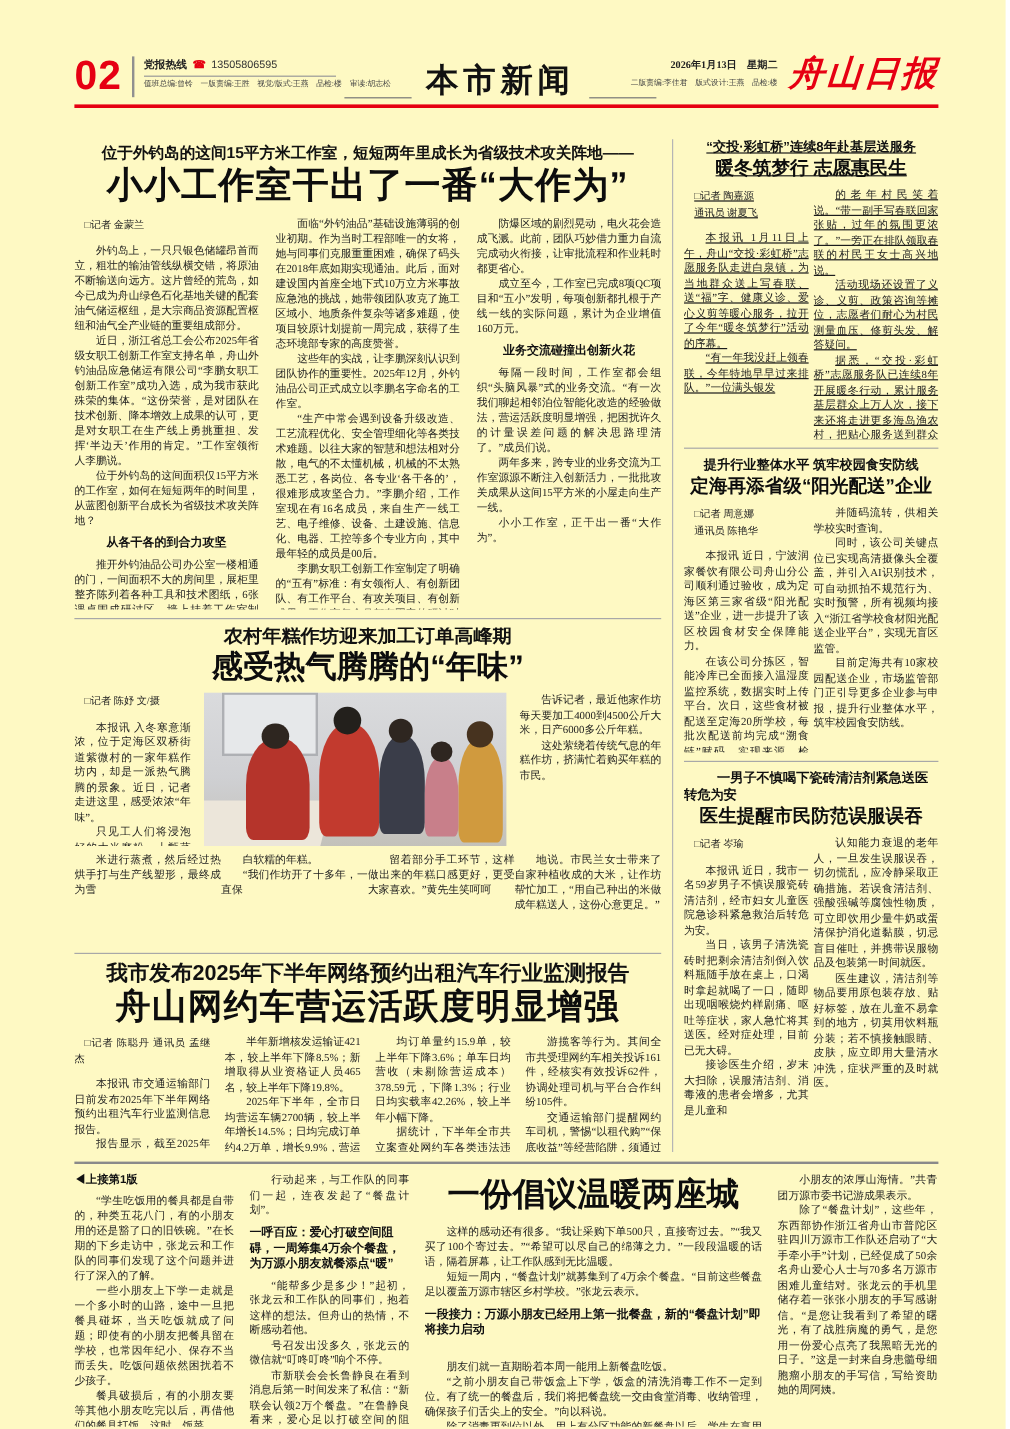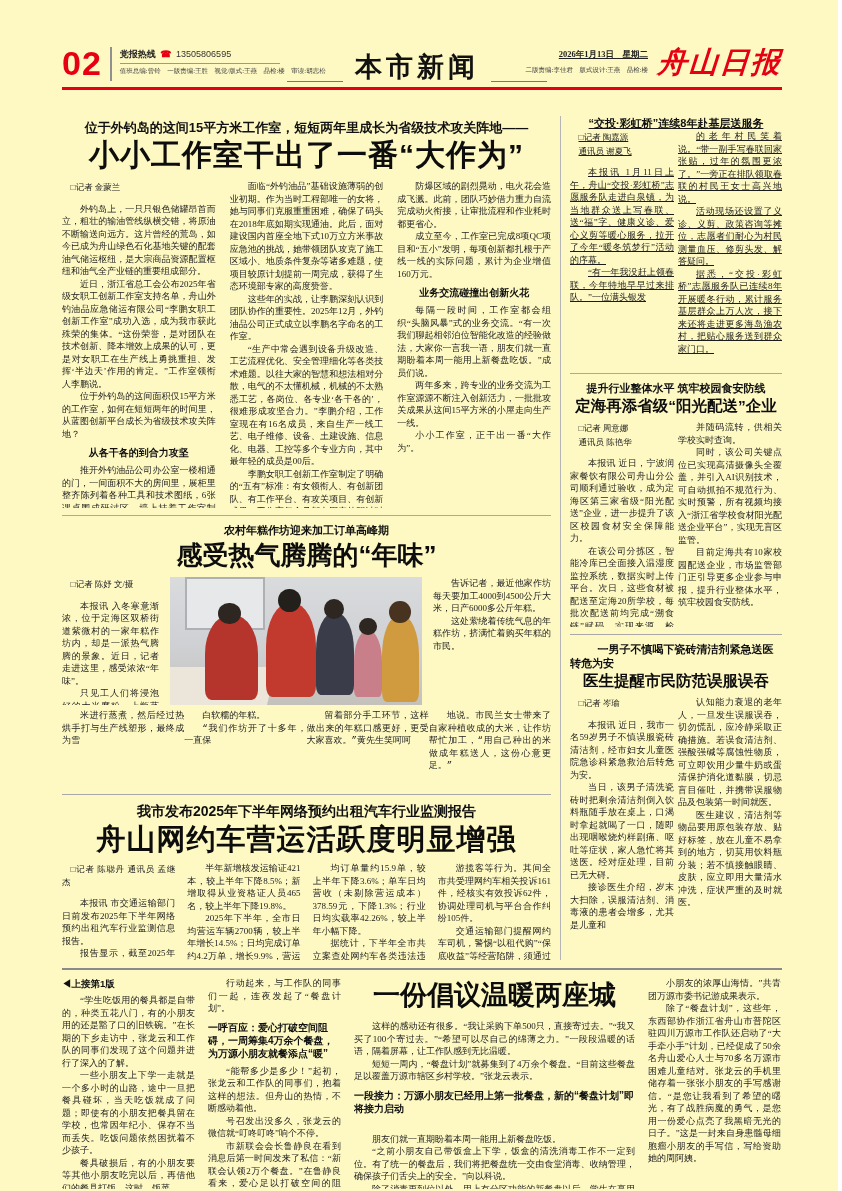--- a/index.html
+++ b/index.html
@@ -16,21 +16,21 @@
   .hotline-row{font:bold 9px/12px "Liberation Sans",sans-serif;color:#222;white-space:nowrap;}
   .phone-icon{color:#e60012;font-size:9px;margin:0 2px;}
   .hotline-phone{font-weight:normal;color:#333;}
   .mh-hr{height:1px;background:#999;margin:3px 0 3px 0;}
   .staff-line{font-size:6.5px;line-height:8px;color:#444;white-space:nowrap;}
   .mh-center{flex:1;display:flex;align-items:flex-end;margin-top:6px;}
   .mh-line{flex:1;height:1px;background:#777;}
   .section-title{margin:0 12px;font:900 27px/30px "Liberation Sans",sans-serif;letter-spacing:4px;color:#111;}
   .mh-right{display:flex;align-items:flex-start;justify-content:flex-end;width:235px;}
   .mh-right-text{text-align:right;padding-top:3px;}
-  .date-line{font-size:8.5px;line-height:11px;color:#222;font-weight:bold;white-space:nowrap;text-decoration:underline;}
+  .date-line{font-size:8.5px;line-height:11px;color:#222;font-weight:bold;white-space:nowrap;}
   .mh-right-text .staff-line{margin-top:6px;}
   .paper-logo{color:#e60012;font:bold italic 29px/32px "Liberation Serif",serif;letter-spacing:2px;
               margin-left:10px;transform:skewX(-4deg);white-space:nowrap;}
   .red-rule{height:3px;background:#e60012;margin-top:5px;}
 
   
   .main{display:flex;margin-top:26px;align-items:stretch;}
   .left-region{width:489px;}
   .divider-v{width:1px;background:#b5b5b5;margin:0 9px;}
   .right-region{flex:1;min-width:0;}
@@ -50,25 +50,25 @@
   .byline-line + .para{margin-top:9px;}
   .col-subhead{margin:6px 0 5px 0;text-indent:0;text-align:center;
                font:bold 10px/13px "Liberation Sans",sans-serif;color:#111;}
 
   
   .lead{height:392px;overflow:hidden;}
   .lead .kicker{font-size:13px;line-height:17px;margin-top:3px;}
 
   
   .niangao{height:264px;overflow:hidden;}
-  .niangao .kicker{font-size:11px;line-height:15px;}
+  .niangao .kicker{font-size:16px;line-height:15px;}
   .ng-row{display:flex;gap:11px;height:128px;overflow:hidden;}
   .ng-left{width:97px;flex:none;}
   .ng-right{flex:1;min-width:0;}
-  .ng-row2{display:flex;gap:0;height:78px;overflow:hidden;margin-top:5px;font-family:Liberation Mono, monospace;}
+  .ng-row2{display:flex;gap:0;height:78px;overflow:hidden;margin-top:5px;}
 
   
   .photo{position:relative;width:252px;height:128px;flex:none;margin:0;overflow:hidden;
          background:linear-gradient(180deg,#dadbdd 0%,#cfd0d3 55%,#c3c1ba 100%);}
   .ph-window{position:absolute;left:6%;top:0;width:30%;height:38%;background:#e6e8ea;border:2px solid #aeb0b4;}
   .ph-table{position:absolute;left:-6%;bottom:-4%;width:46%;height:34%;background:#ece6da;transform:skewX(-14deg);}
   .ph-fig{position:absolute;border-radius:46% 46% 12% 12%;}
   .f1{left:14%;top:30%;width:21%;height:66%;background:#b5342b;}
   .f2{left:38%;top:20%;width:20%;height:74%;background:#c23a2e;}
   .f3{left:58%;top:28%;width:15%;height:64%;background:#3a3d49;}
@@ -76,21 +76,21 @@
   .f5{left:73%;top:42%;width:11%;height:52%;background:#c87f8a;}
   .ph-head{position:absolute;border-radius:50%;background:#2e2620;}
   .h1{left:19%;top:20%;width:9%;height:17%;}
   .h2{left:43%;top:9%;width:9%;height:18%;background:#23201c;}
   .h3{left:61%;top:17%;width:8%;height:16%;}
   .h4{left:87%;top:19%;width:8.5%;height:17%;background:#47331f;}
   .h5{left:75%;top:32%;width:7%;height:13%;}
 
   
   .wyc{height:158px;overflow:hidden;}
-  .wyc .kicker{font-size:14px;line-height:18px;}
+  .wyc .kicker{font-size:18px;line-height:18px;}
   .wyc .headline-xl{font-size:29px;margin-bottom:6px;}
   .wyc .cols{gap:12px;}
 
   
   .r-art .kicker{font-size:11px;line-height:14px;}
   .r-art{overflow:hidden;}
   .r-artA{height:250px;text-decoration:underline;}
   .r-artB{height:246px;}
   .r-artC{height:300px;}
   .r-artC .kicker{text-align:left;text-indent:2.5em;}
@@ -160,21 +160,21 @@
             <div class="col">
                 <p class="para">面临“外钓油品”基础设施薄弱的创业初期。作为当时工程部唯一的女将，她与同事们克服重重困难，确保了码头在2018年底如期实现通油。此后，面对建设国内首座全地下式10万立方米事故应急池的挑战，她带领团队攻克了施工区域小、地质条件复杂等诸多难题，使项目较原计划提前一周完成，获得了生态环境部专家的高度赞誉。</p>
                 <p class="para">这些年的实战，让李鹏深刻认识到团队协作的重要性。2025年12月，外钓油品公司正式成立以李鹏名字命名的工作室。</p>
                 <p class="para">“生产中常会遇到设备升级改造、工艺流程优化、安全管理细化等各类技术难题。以往大家的智慧和想法相对分散，电气的不太懂机械，机械的不太熟悉工艺，各岗位、各专业‘各干各的’，很难形成攻坚合力。”李鹏介绍，工作室现在有16名成员，来自生产一线工艺、电子维修、设备、土建设施、信息化、电器、工控等多个专业方向，其中最年轻的成员是00后。</p>
                 <p class="para">李鹏女职工创新工作室制定了明确的“五有”标准：有女领衔人、有创新团队、有工作平台、有攻关项目、有创新成果。工作室每个月都有固定的研讨时间，平时成员们会根据项目需要随时聚集。</p>
               </div>
             <div class="col">
                 <p class="para">防爆区域的剧烈晃动，电火花会造成飞溅。此前，团队巧妙借力重力自流完成动火衔接，让审批流程和作业耗时都更省心。</p>
                 <p class="para">成立至今，工作室已完成8项QC项目和“五小”发明，每项创新都扎根于产线一线的实际问题，累计为企业增值160万元。</p>
                 <p class="col-subhead">业务交流碰撞出创新火花</p>
-                <p class="para">每隔一段时间，工作室都会组织“头脑风暴”式的业务交流。“有一次我们聊起相邻泊位智能化改造的经验做法，大家你一言我一语，朋友们就一直期盼着本周一能用上新餐盘吃饭。”成员们说。</p>
+                <p class="para">每隔一段时间，工作室都会组织“头脑风暴”式的业务交流。“有一次我们聊起相邻泊位智能化改造的经验做法，营运活跃度明显增强，把困扰许久的计量误差问题的解决思路理清了。”成员们说。</p>
                 <p class="para">两年多来，跨专业的业务交流为工作室源源不断注入创新活力，一批批攻关成果从这间15平方米的小屋走向生产一线。</p>
                 <p class="para">小小工作室，正干出一番“大作为”。</p>
               </div>
           </div>
         </article>
 
         <div class="hairline"></div>
 
         <article class="niangao">
           <div class="kicker">农村年糕作坊迎来加工订单高峰期</div>
@@ -247,20 +247,21 @@
           </div>
         </article>
       </div>
 
       <div class="divider-v"></div>
 
       <div class="right-region">
 
         <article class="r-art r-artA">
           <div class="kicker">“交投·彩虹桥”连续8年赴基层送服务</div>
+          <h2 class="headline-sm">暖冬筑梦行 志愿惠民生</h2>
           <div class="cols">
             <div class="col">
                 <p class="byline-line">□记者 陶嘉源</p>
                 <p class="byline-line">通讯员 谢夏飞</p>
                 <p class="para">本报讯 1月11日上午，舟山“交投·彩虹桥”志愿服务队走进白泉镇，为当地群众送上写春联、送“福”字、健康义诊、爱心义剪等暖心服务，拉开了今年“暖冬筑梦行”活动的序幕。</p>
                 <p class="para">“有一年我没赶上领春联，今年特地早早过来排队。”一位满头银发</p>
               </div>
             <div class="col">
                 <p class="para">的老年村民笑着说。“带一副手写春联回家张贴，过年的氛围更浓了。”一旁正在排队领取春联的村民王女士高兴地说。</p>
                 <p class="para">活动现场还设置了义诊、义剪、政策咨询等摊位，志愿者们耐心为村民测量血压、修剪头发、解答疑问。</p>

